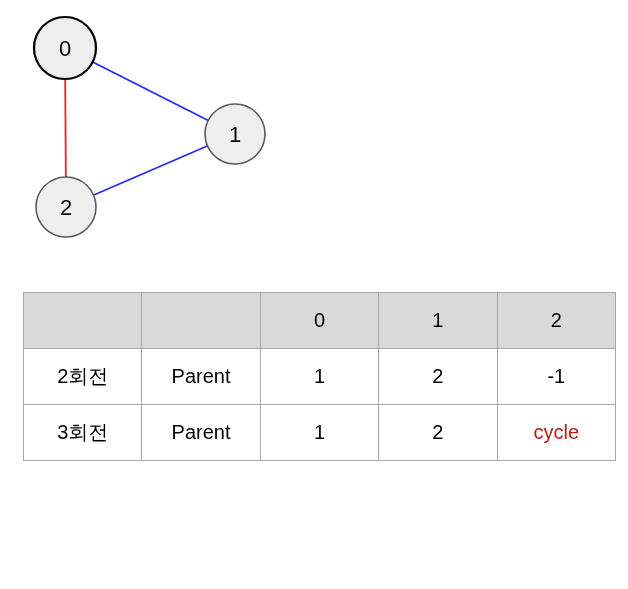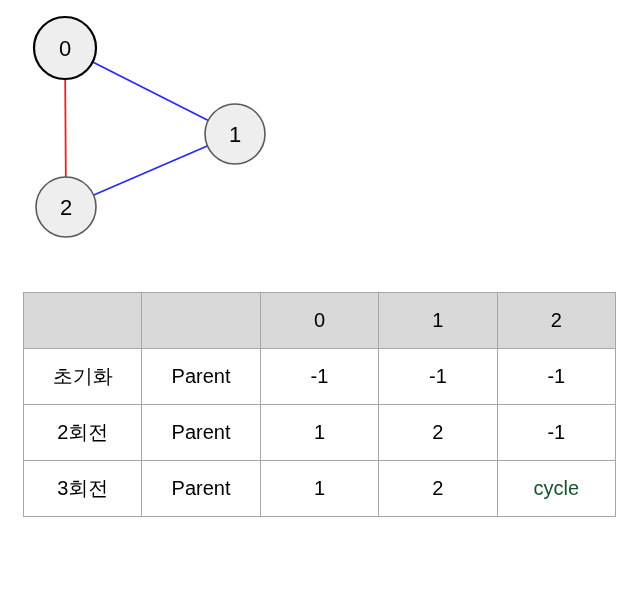--- a/index.html
+++ b/index.html
@@ -74,36 +74,29 @@
       <tr id="header-row">
           <th></th>
           <th></th>
           <th>0</th>
           <th>1</th>
           <th>2</th>
         </tr>
     </thead>
     <tbody id="table-body">
         <tr>
-          <td>초기화</td>
-          <td>Parent</td>
-          <td>-1</td>
-          <td>-1</td>
-          <td>-1</td>
-        </tr>
-        <tr>
           <td>2회전</td>
           <td>Parent</td>
           <td>1</td>
           <td>2</td>
           <td>-1</td>
         </tr>
         <tr>
           <td>3회전</td>
           <td>Parent</td>
           <td>1</td>
           <td>2</td>
-          <td style="color: #14532d; margin-left: 23px;">cycle</td>
+          <td style="color: #b91c1c; margin-left: 23px;">cycle</td>
         </tr>
       </tbody>
   </table>
 
 </div>
 
 </body></html>

